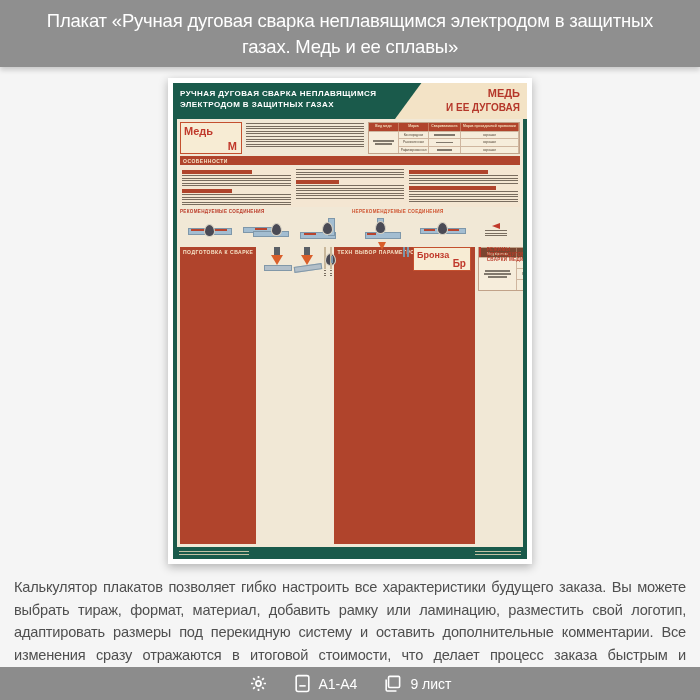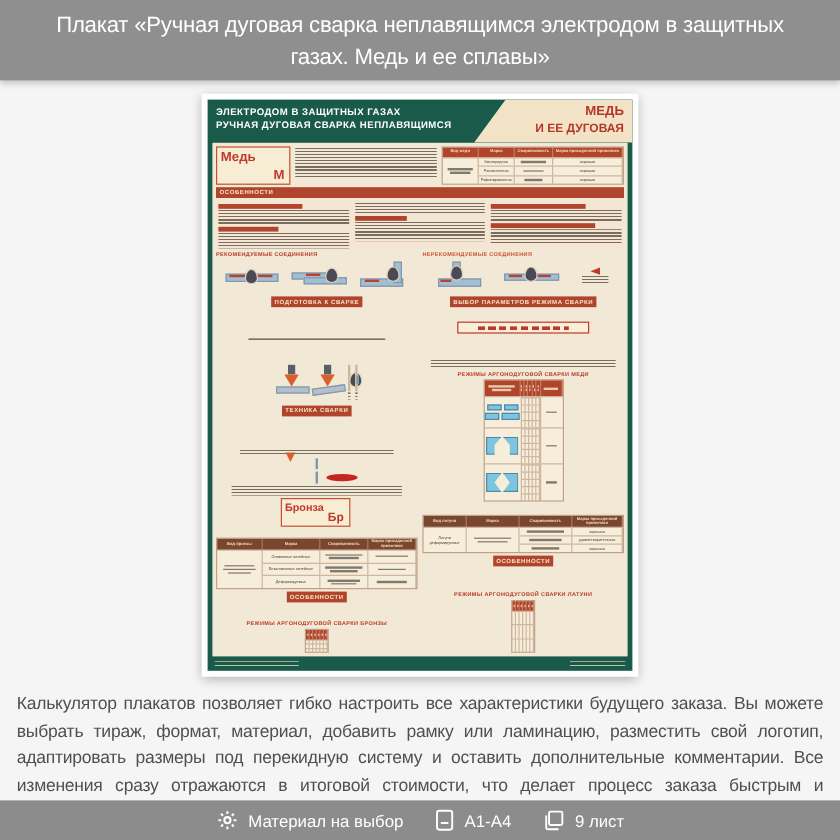--- a/index.html
+++ b/index.html
@@ -59,21 +59,21 @@
 
   .conn-row{display:flex;gap:4px;height:36px;flex:0 0 auto;}
   .conn-half{flex:1;display:flex;flex-direction:column;}
   .joints{flex:1;display:flex;align-items:center;justify-content:space-around;padding:1px 2px;}
   .jd{position:relative;}
   .plate{position:absolute;background:#a3bdd1;border:0.5px solid #7e97aa;}
   .weldbar{position:absolute;background:#b8442e;}
   .pool{position:absolute;width:9px;height:11px;background:#4a4a55;border:1px solid #d8d2c4;border-radius:50% 50% 50% 50%/60% 60% 40% 40%;}
 
   .cols{display:flex;gap:4px;flex:1;min-height:0;}
-  .col{flex:1;display:flex;flex-direction:column;gap:2px;min-width:0;align-items:center;}
+  .col{flex:1;display:flex;flex-direction:row;gap:2px;min-width:0;}
 
   
   .tbl{border:1px solid rgba(150,100,70,.55);box-sizing:border-box;background:#f6eddb;}
   .thead-red{background:#b0442c;}
   .thead-brown{background:#7a4630;}
   .hcell{color:#f3ddbb;font-size:3.4px;line-height:3.8px;font-weight:bold;text-align:center;padding:1px .5px;
     border-right:1px solid rgba(243,221,187,.35);display:flex;align-items:center;justify-content:center;box-sizing:border-box;}
   .cell{border-right:1px solid rgba(150,100,70,.4);border-top:1px solid rgba(150,100,70,.4);
     display:flex;align-items:center;justify-content:center;font-size:3.2px;color:#4f4234;text-align:center;box-sizing:border-box;padding:0 1px;}
   .bar{height:1.6px;background:#5a5148;opacity:.75;}
@@ -100,22 +100,22 @@
   <div class="top-bar">
     <div class="title">Плакат «Ручная дуговая сварка неплавящимся электродом в защитных газах. Медь и ее сплавы»</div>
   </div>
 
 
   <div class="poster-sheet">
     <div class="poster-frame">
 
       <div class="p-header">
         <div class="p-title">
+          <div>РУЧНАЯ ДУГОВАЯ СВАРКА НЕПЛАВЯЩИМСЯ</div>
           <div>ЭЛЕКТРОДОМ В ЗАЩИТНЫХ ГАЗАХ</div>
-          <div>РУЧНАЯ ДУГОВАЯ СВАРКА НЕПЛАВЯЩИМСЯ</div>
         </div>
         <div class="p-corner">
           <div class="c1">МЕДЬ</div>
           <div class="c2">И ЕЕ ДУГОВАЯ</div>
         </div>
       </div>
 
       <div class="p-body">
 
         <div class="info-row">
@@ -831,21 +831,20 @@
   <div class="desc">Калькулятор плакатов позволяет гибко настроить все характеристики будущего заказа. Вы можете выбрать тираж, формат, материал, добавить рамку или ламинацию, разместить свой логотип, адаптировать размеры под перекидную систему и оставить дополнительные комментарии. Все изменения сразу отражаются в итоговой стоимости, что делает процесс заказа быстрым и прозрачным</div>
 
   <div class="bottom-bar">
     <div class="feat">
       <span>
         <svg width="19" height="19" viewBox="0 0 24 24" fill="none" stroke="#ffffff" stroke-width="2.2">
           <circle cx="12" cy="12" r="3.2"></circle>
           <path d="M12 2.5v3M12 18.5v3M2.5 12h3M18.5 12h3M5.3 5.3l2.1 2.1M16.6 16.6l2.1 2.1M18.7 5.3l-2.1 2.1M7.4 16.6l-2.1 2.1"></path>
         </svg>
       </span>
-      <span>Материал на выбор</span>
     </div>
     <div class="feat">
       <span>
         <svg width="17" height="19" viewBox="0 0 20 24" fill="none" stroke="#ffffff" stroke-width="2">
           <rect x="2" y="2" width="16" height="20" rx="2.5"></rect>
           <path d="M6 15h8"></path>
         </svg>
       </span>
       <span>А1-А4</span>
     </div>

